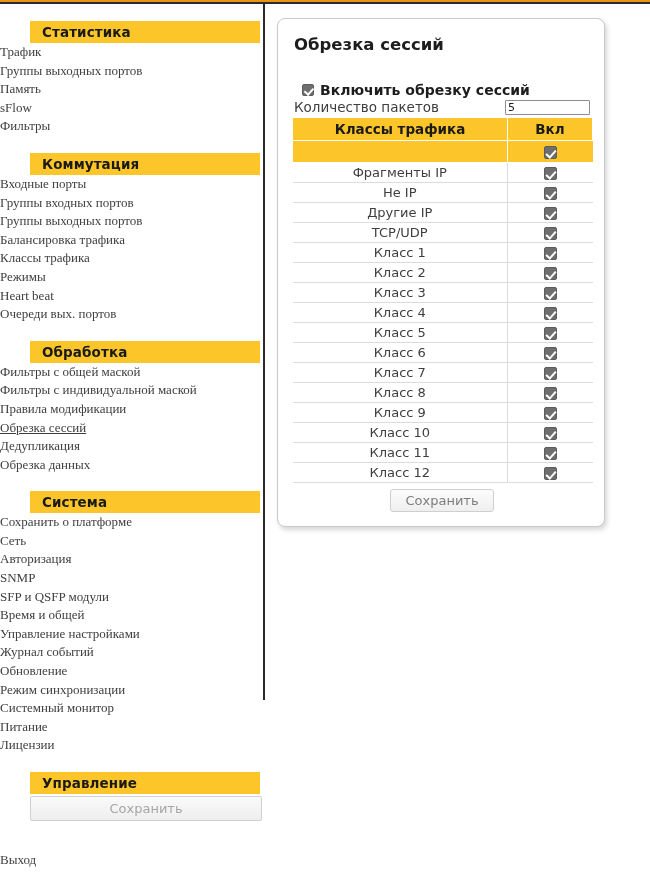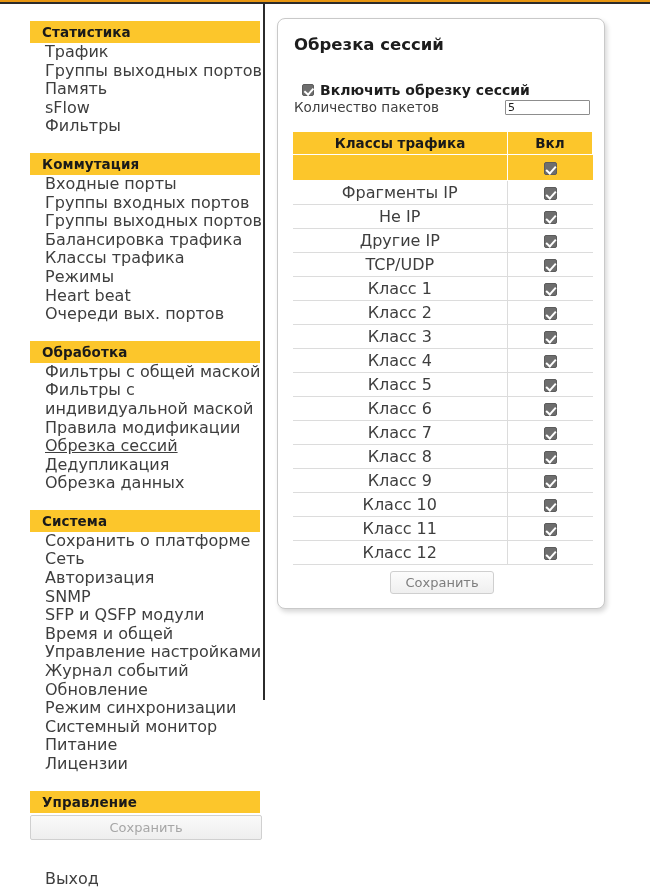--- a/index.html
+++ b/index.html
@@ -41,25 +41,25 @@
     background: #fcc62b;
     color: #1a1a1a;
     font-weight: bold;
     font-size: 13.5px;
     padding: 3px 0 3px 12px;
     margin: 0 3px 0 30px;
     letter-spacing: 0.1px;
   }
   .sb-item {
     color: #3e3e3e;
-    font-size: 16px;
+    font-size: 13px;
     line-height: 18.6px;
-    padding-left: 45px;
     white-space: normal;
     cursor: pointer;
+    font-family: Liberation Serif, serif;
   }
   .sb-item.active { text-decoration: underline; }
   .sb-gap-lg { height: 17px; }
 
   .sb-save-btn {
     display: block;
     margin: 2px 3px 0 30px;
     width: 232px;
     padding: 4px 0;
     text-align: center;
@@ -101,21 +101,21 @@
   .enable-label {
     font-size: 14px;
     font-weight: bold;
     color: #1d1d1d;
   }
 
   .count-row {
     display: flex;
     align-items: center;
     margin-left: 2px;
-    margin-bottom: 17px;
+    margin-bottom: 3px;
     justify-content: flex-end;
   }
   .count-label {
     font-size: 13.5px;
     color: #3e3e3e;
     flex: 0 0 auto;
   }
   .count-input {
     margin-left: auto;
     width: 85px;
@@ -144,21 +144,21 @@
     font-weight: bold;
     padding: 3px 0;
     text-align: center;
     border: 1px solid #ffffff;
     border-top: none;
   }
   table.classes th.c-name { width: 215px; }
   table.classes th.c-on   { width: 85px; }
 
   table.classes td {
-    font-size: 16px;
+    font-size: 13px;
     color: #3e3e3e;
     text-align: center;
     padding: 2px 0;
     border-bottom: 1px solid #dcdcdc;
   }
   table.classes td.cell-on {
     border-left: 1px solid #dcdcdc;
   }
   tr.all-row td {
     background: #fcc62b;

